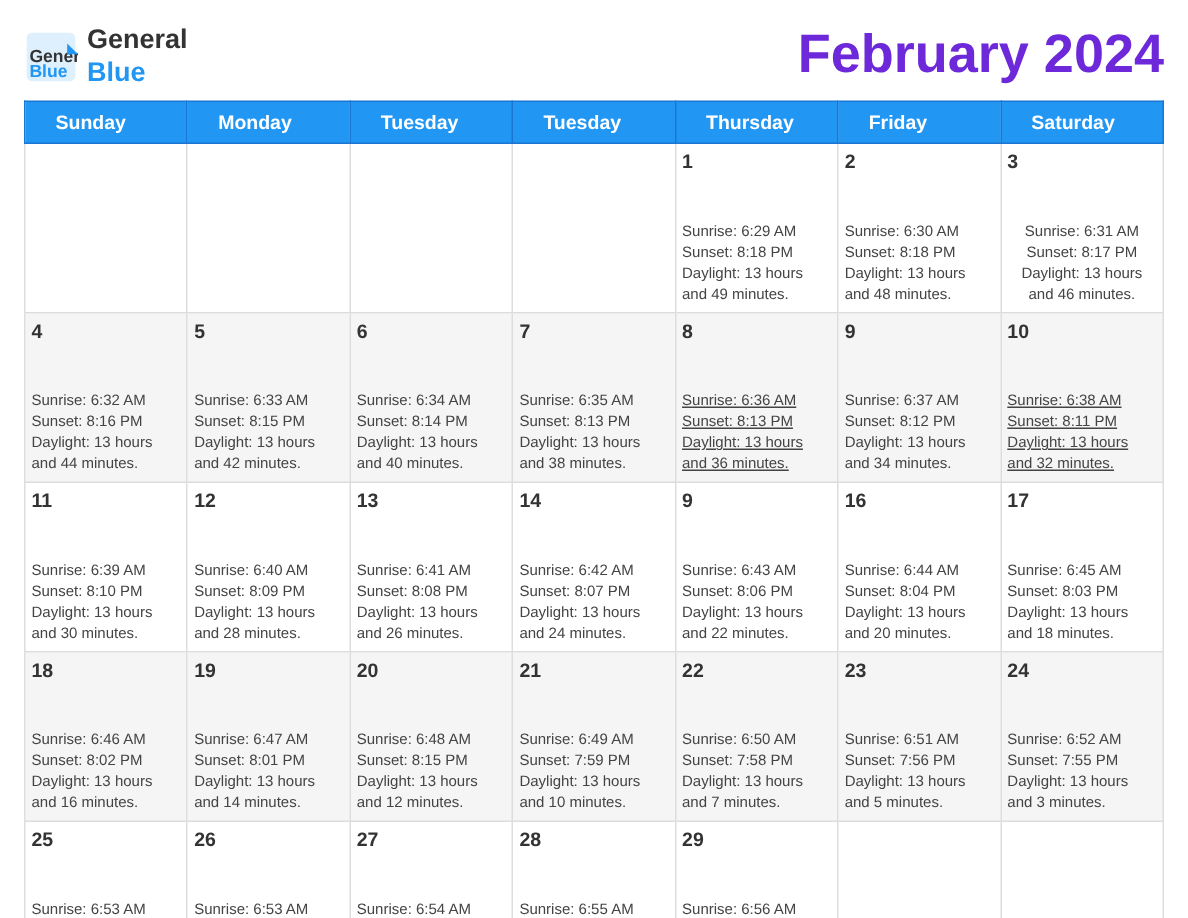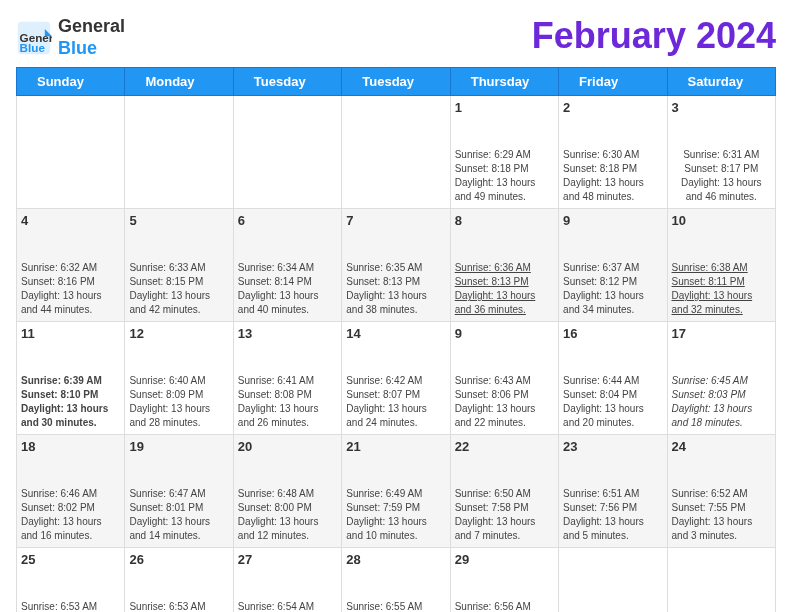--- a/index.html
+++ b/index.html
@@ -196,21 +196,21 @@
           <span class="day-num">10</span>
           <div class="day-info" style="white-space: pre-line; text-decoration: underline;">Sunrise: 6:38 AM
 Sunset: 8:11 PM
 Daylight: 13 hours
 and 32 minutes.</div>
         </td>
       </tr>
       <tr>
         <td>
           <span class="day-num">11</span>
-          <div class="day-info" style="white-space: pre-line; font-weight: bold;">Sunrise: 6:39 AM
+          <div class="day-info" style="white-space: pre-line;">Sunrise: 6:39 AM
 Sunset: 8:10 PM
 Daylight: 13 hours
 and 30 minutes.</div>
         </td>
         <td>
           <span class="day-num">12</span>
           <div class="day-info" style="white-space: pre-line;">Sunrise: 6:40 AM
 Sunset: 8:09 PM
 Daylight: 13 hours
 and 28 minutes.</div>
@@ -238,21 +238,21 @@
         </td>
         <td>
           <span class="day-num">16</span>
           <div class="day-info" style="white-space: pre-line;">Sunrise: 6:44 AM
 Sunset: 8:04 PM
 Daylight: 13 hours
 and 20 minutes.</div>
         </td>
         <td>
           <span class="day-num">17</span>
-          <div class="day-info" style="white-space: pre-line; font-style: italic;">Sunrise: 6:45 AM
+          <div class="day-info" style="white-space: pre-line;">Sunrise: 6:45 AM
 Sunset: 8:03 PM
 Daylight: 13 hours
 and 18 minutes.</div>
         </td>
       </tr>
       <tr>
         <td>
           <span class="day-num">18</span>
           <div class="day-info" style="white-space: pre-line;">Sunrise: 6:46 AM
 Sunset: 8:02 PM
@@ -262,21 +262,21 @@
         <td>
           <span class="day-num">19</span>
           <div class="day-info" style="white-space: pre-line;">Sunrise: 6:47 AM
 Sunset: 8:01 PM
 Daylight: 13 hours
 and 14 minutes.</div>
         </td>
         <td>
           <span class="day-num">20</span>
           <div class="day-info" style="white-space: pre-line;">Sunrise: 6:48 AM
-Sunset: 8:00 PM
+Sunset: 8:15 PM
 Daylight: 13 hours
 and 12 minutes.</div>
         </td>
         <td>
           <span class="day-num">21</span>
           <div class="day-info" style="white-space: pre-line;">Sunrise: 6:49 AM
 Sunset: 7:59 PM
 Daylight: 13 hours
 and 10 minutes.</div>
         </td>

